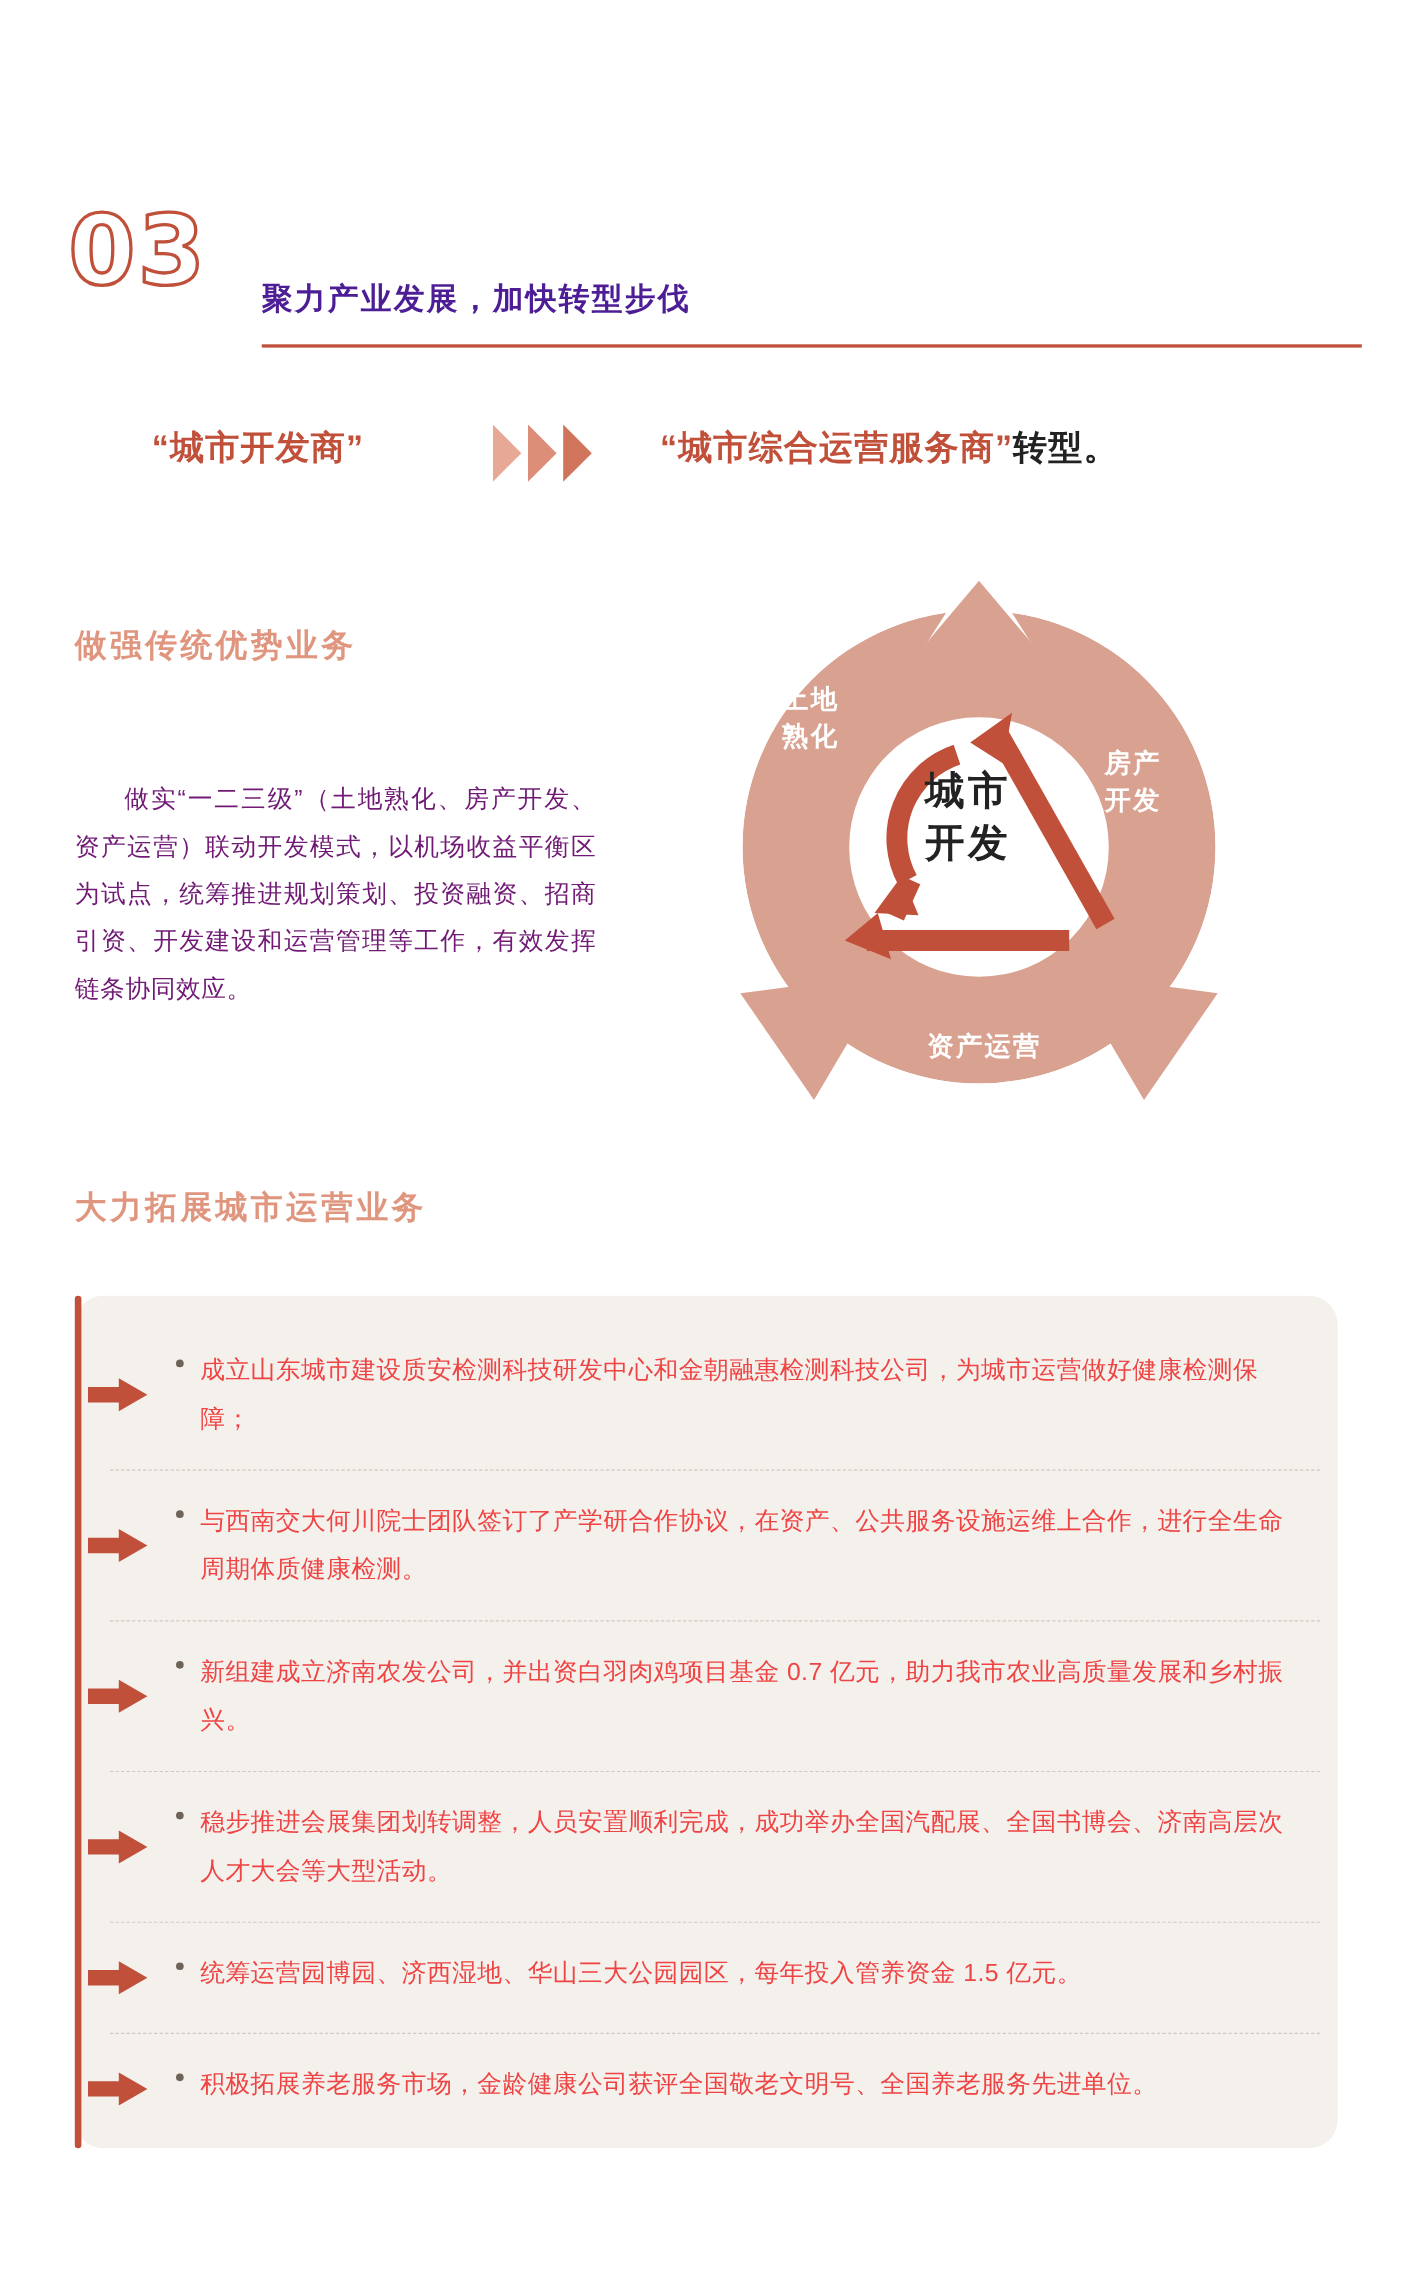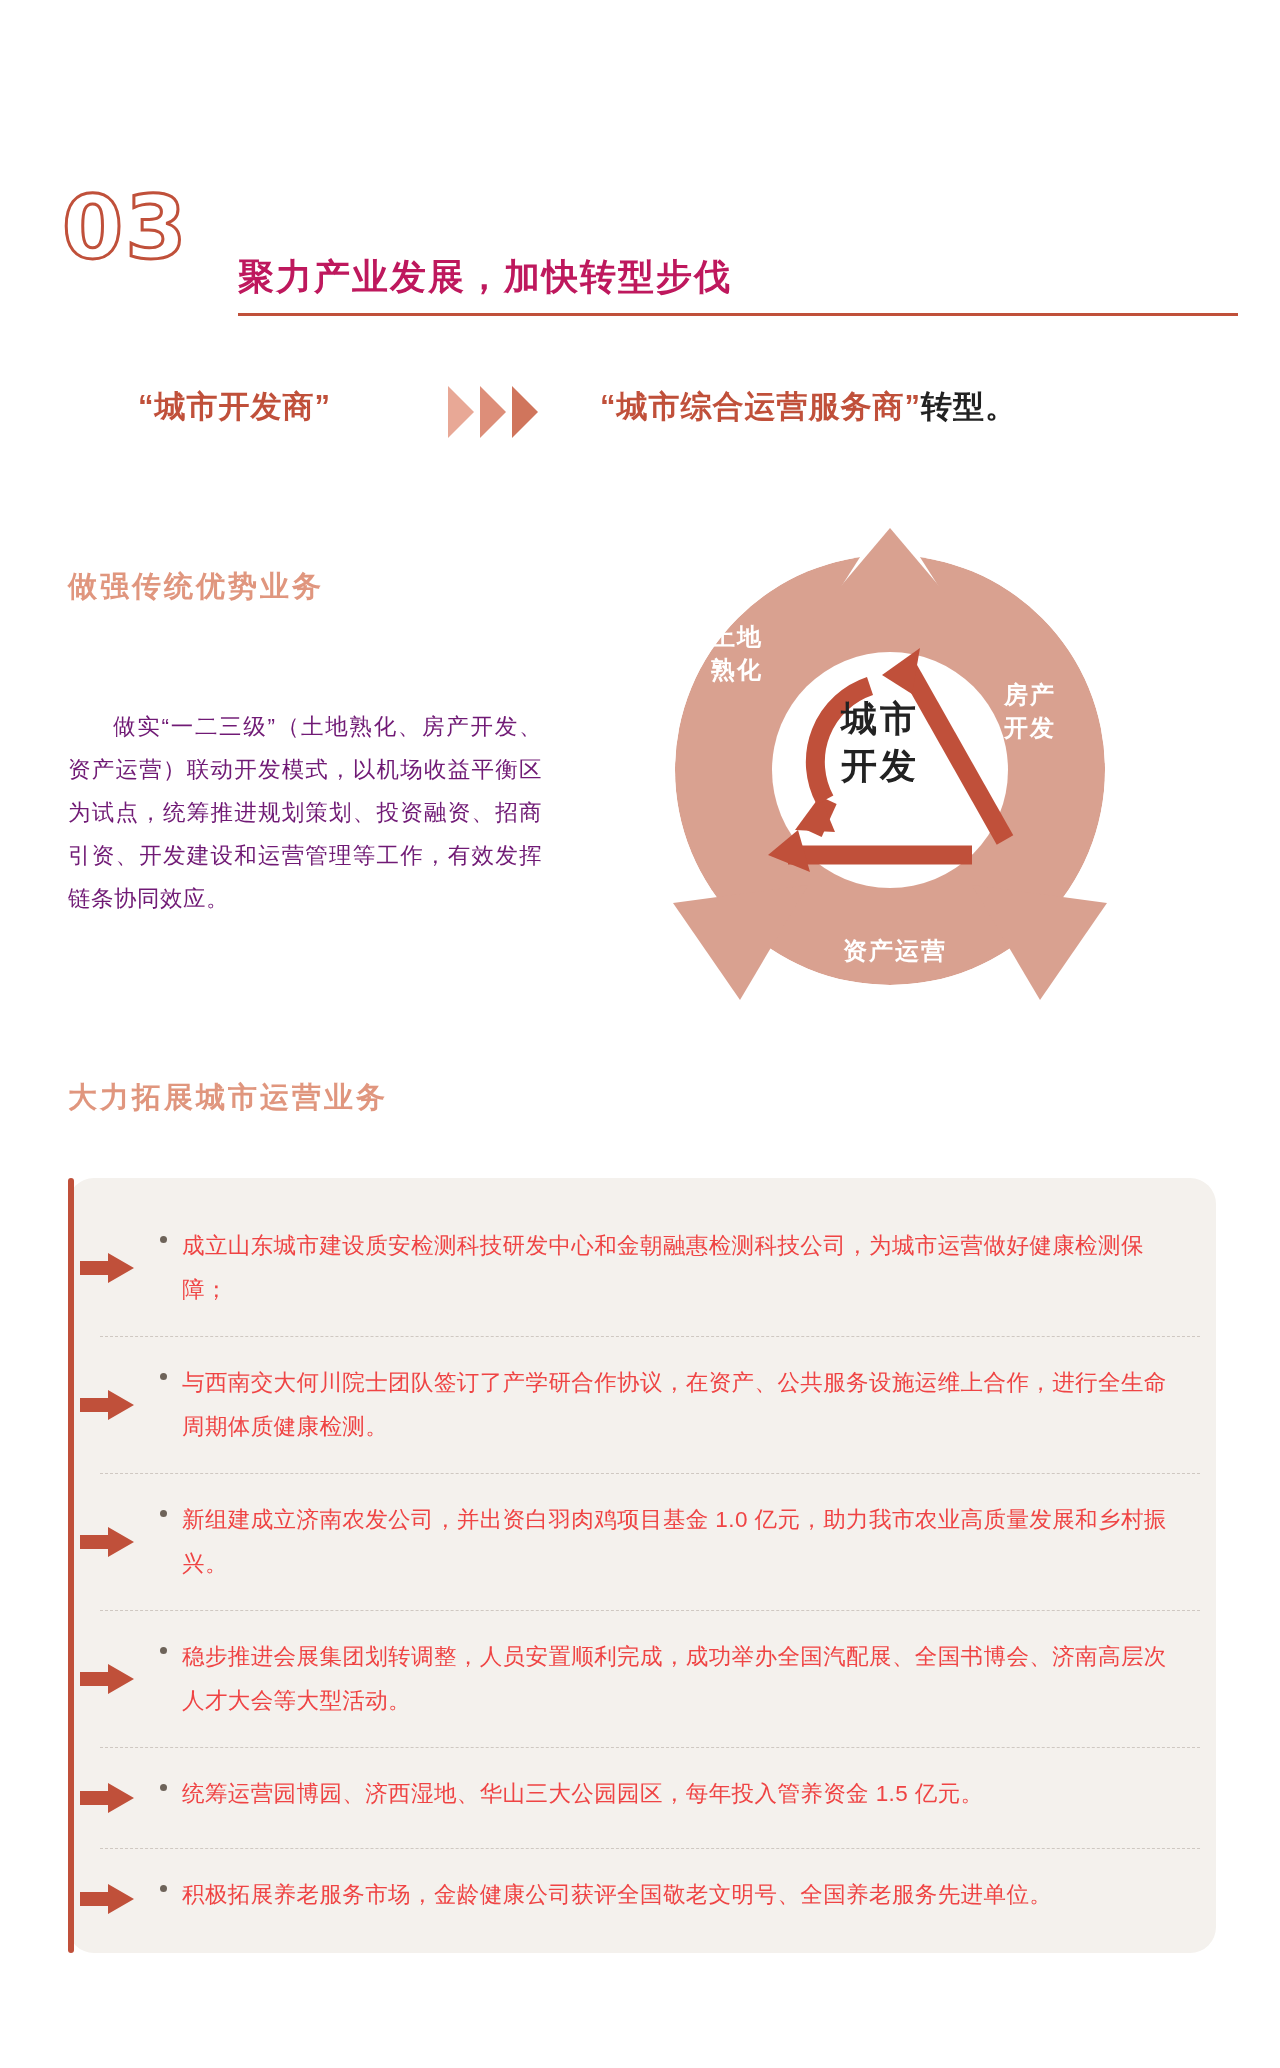--- a/index.html
+++ b/index.html
@@ -26,23 +26,23 @@
     font-weight:bold;
     color:#ffffff;
     -webkit-text-stroke:3px #c0503a;
     letter-spacing:2px;
     line-height:85px;
     font-family:"DejaVu Sans",sans-serif;
   }
   .header-title{
     position:absolute;
     left:238px; top:253px;
-    font-size:36px;
-    font-weight:bold;
-    color:#be185d;
+    font-size:28px;
+    font-weight:bold;
+    color:#4c1d95;
     letter-spacing:2px;
   }
   .header-rule{
     position:absolute;
     left:238px; top:313px;
     width:1000px; height:3px;
     background:#c0503a;
   }
 
   
@@ -294,21 +294,21 @@
     <div class="item-text">与西南交大何川院士团队签订了产学研合作协议，在资产、公共服务设施运维上合作，进行全生命周期体质健康检测。</div>
   </div>
 
   <div class="list-item">
     <span class="arrow-marker">
       <svg width="58" height="34" viewBox="0 0 58 34">
           <path d="M2 10 H30 V2 L56 17 L30 32 V24 H2 Z" fill="#c0503a"></path>
         </svg>
     </span>
     <span class="bullet-dot"></span>
-    <div class="item-text">新组建成立济南农发公司，并出资白羽肉鸡项目基金 1.0 亿元，助力我市农业高质量发展和乡村振兴。</div>
+    <div class="item-text">新组建成立济南农发公司，并出资白羽肉鸡项目基金 0.7 亿元，助力我市农业高质量发展和乡村振兴。</div>
   </div>
 
   <div class="list-item">
     <span class="arrow-marker">
       <svg width="58" height="34" viewBox="0 0 58 34">
           <path d="M2 10 H30 V2 L56 17 L30 32 V24 H2 Z" fill="#c0503a"></path>
         </svg>
     </span>
     <span class="bullet-dot"></span>
     <div class="item-text">稳步推进会展集团划转调整，人员安置顺利完成，成功举办全国汽配展、全国书博会、济南高层次人才大会等大型活动。</div>

